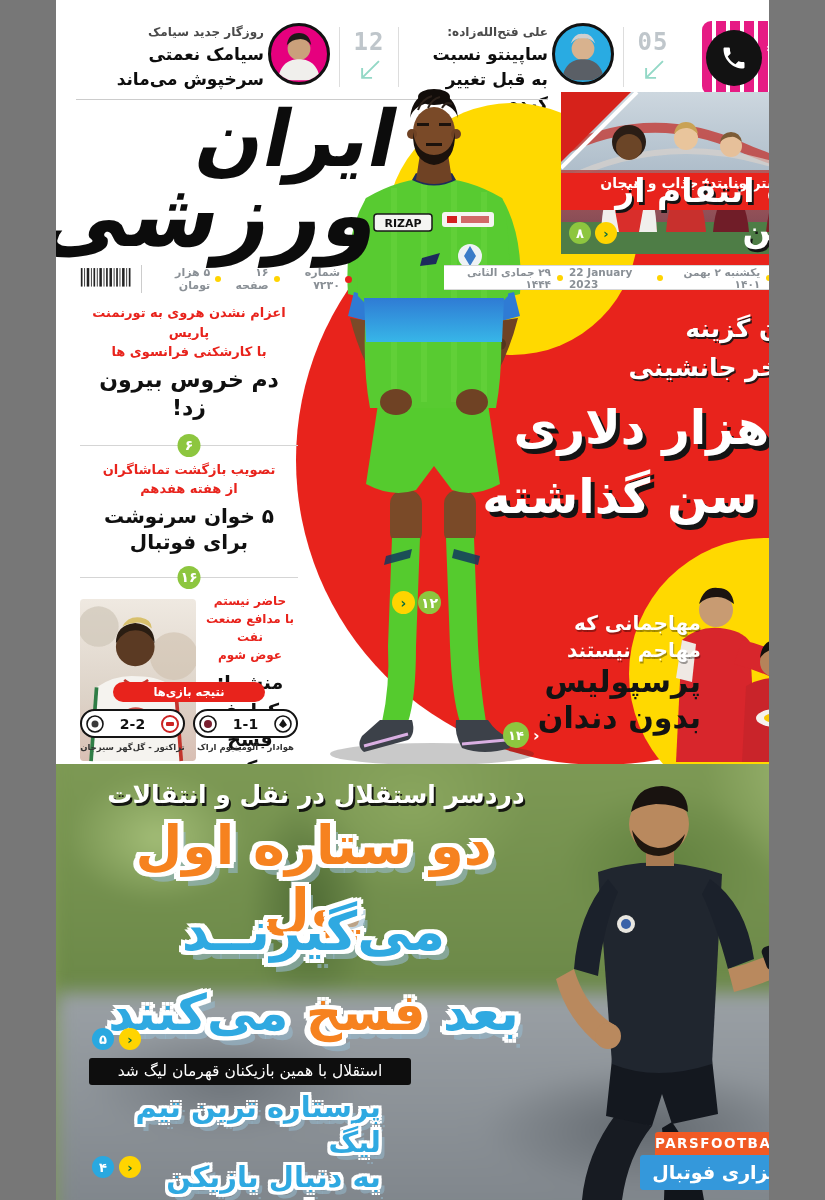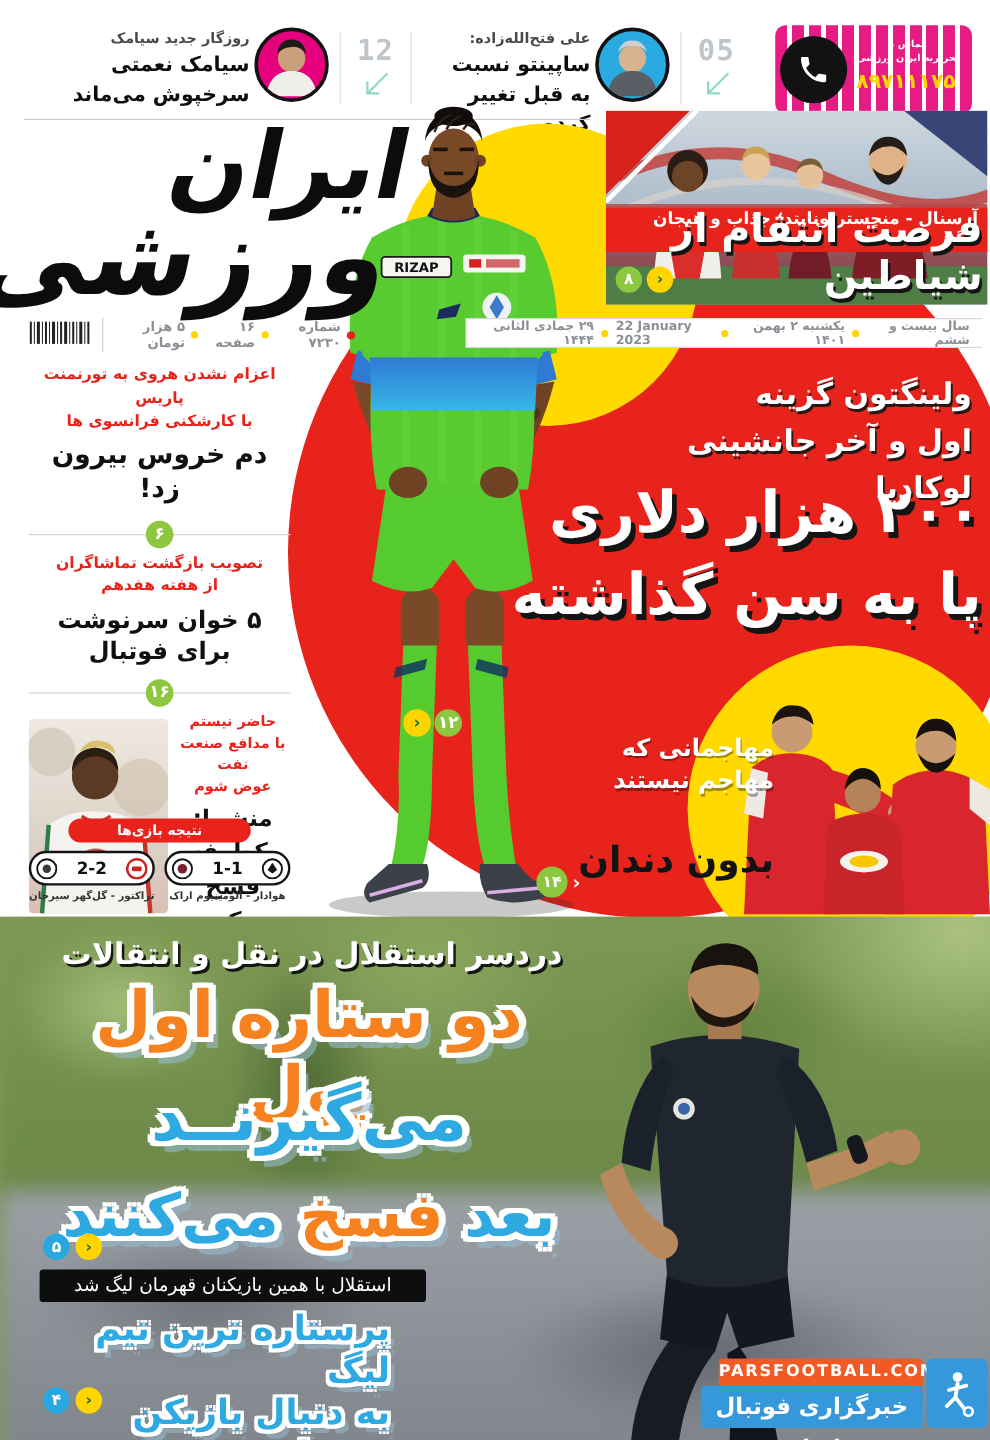--- a/index.html
+++ b/index.html
@@ -1,18 +1,18 @@
 <!DOCTYPE html>
 <html lang="fa" dir="rtl"><head>
 <meta charset="utf-8">
 <style>
   * { margin:0; padding:0; box-sizing:border-box; }
   html,body { background:#777; }
   body { font-family:"DejaVu Sans", sans-serif; }
-  .page { position:relative; width:825px; height:1200px; background:#fff; margin:0 auto; overflow:hidden; direction:rtl; }
+  .page { position:relative; width:713px; height:1200px; background:#fff; margin:0 auto; overflow:hidden; direction:rtl; }
   .abs { position:absolute; }
 
   
   .h-text { text-align:right; }
   .kicker-sm { font-size:12px; font-weight:700; color:#4a4a4a; }
   .h-title { font-size:17px; font-weight:900; color:#0d0d0d; line-height:1.45; margin-top:3px; }
   #h-left-text { left:20px; top:25px; width:188px; }
   #h-mid-text  { left:350px; top:25px; width:142px; }
   .avatar { border-radius:50%; border:3px solid #121212; overflow:hidden; width:62px; height:62px; }
   #avatar1 { left:212px; top:23px; background:#e6007e; }
@@ -500,21 +500,21 @@
     <circle cx="107" cy="84" r="15" fill="#b5835a"></circle>
     <path d="M92 80 Q94 62 108 62 Q122 64 122 80 Q114 70 106 71 Q98 72 92 80Z" fill="#15100c"></path>
     <ellipse cx="108" cy="140" rx="20" ry="9" fill="#f5f2ee"></ellipse>
       <ellipse cx="108" cy="140" rx="12" ry="5" fill="#f7c600"></ellipse>
   </svg>
   <div class="abs" id="strikers-kicker">
     <span>مهاجمانی که</span><br>
     <span>مهاجم نیستند</span>
   </div>
   <div class="abs" id="strikers-title">
-    <br>
+    <span>پرسپولیس</span><br>
     <span>بدون دندان</span>
   </div>
   <div class="abs" id="strikers-badge">
     <span class="chev">‹</span>
     <span class="badge green b26">۱۴</span>
   </div>
 
   <div class="abs" id="bottom">
     <div class="abs" id="bg-green"></div>
     <div class="abs" id="bg-gray"></div>

